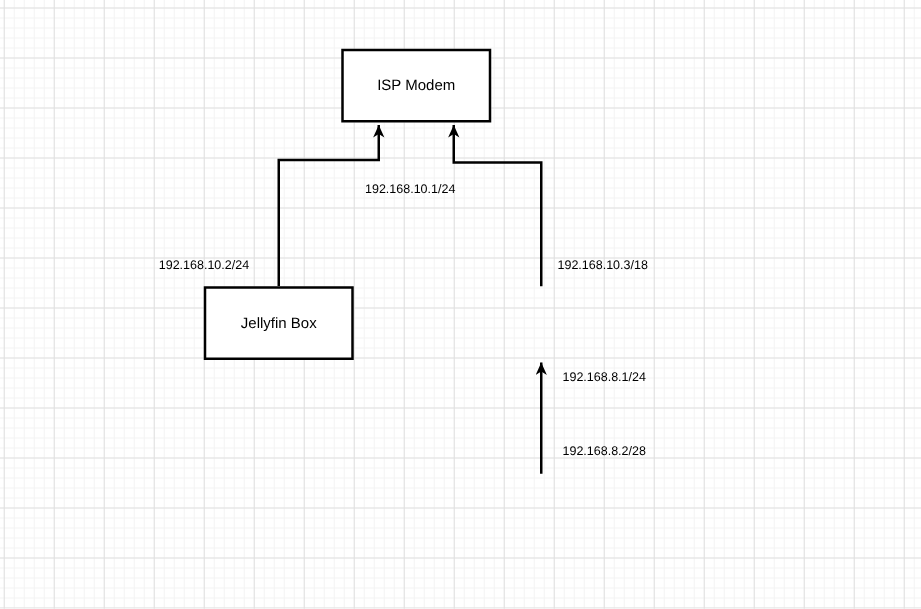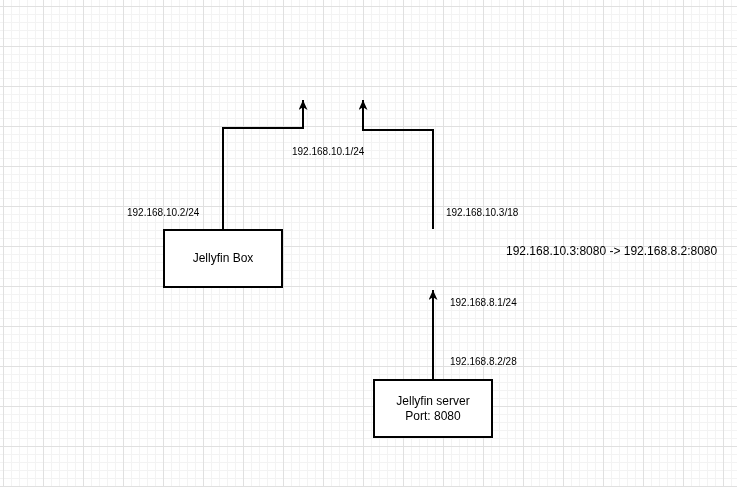--- a/index.html
+++ b/index.html
@@ -90,38 +90,36 @@
       </marker>
     </defs>
 
     <polyline points="223,229 223,128 303,128 303,100" marker-end="url(#arrow)"></polyline>
 
     <polyline points="433,229 433,130 363,130 363,100" marker-end="url(#arrow)"></polyline>
 
     <polyline points="433,379 433,290" marker-end="url(#arrow)"></polyline>
   </svg>
 
+  <div class="node n-isp">
+    <span>ISP Modem</span>
+  </div>
 
   <div class="node n-android">
     <span>Jellyfin Box</span>
   </div>
 
 
-  <div class="node n-jellyfin">
-    <span>Jellyfin server</span>
-    <span>Port: 8080</span>
-  </div>
 
   <div class="elabel l-modem-lan">192.168.10.1/24</div>
 
   <div class="elabel l-android-wan">192.168.10.2/24</div>
 
   <div class="elabel l-flint-wan">192.168.10.3/18</div>
 
   <div class="elabel l-flint-lan">192.168.8.1/24</div>
 
   <div class="elabel l-jellyfin-ip">192.168.8.2/28</div>
 
   <div class="annotation">
-    <div>192.168.10.3:8080 -&gt; 192.168.8.2:8080</div>
   </div>
 
 </div>
 
 </body></html>

